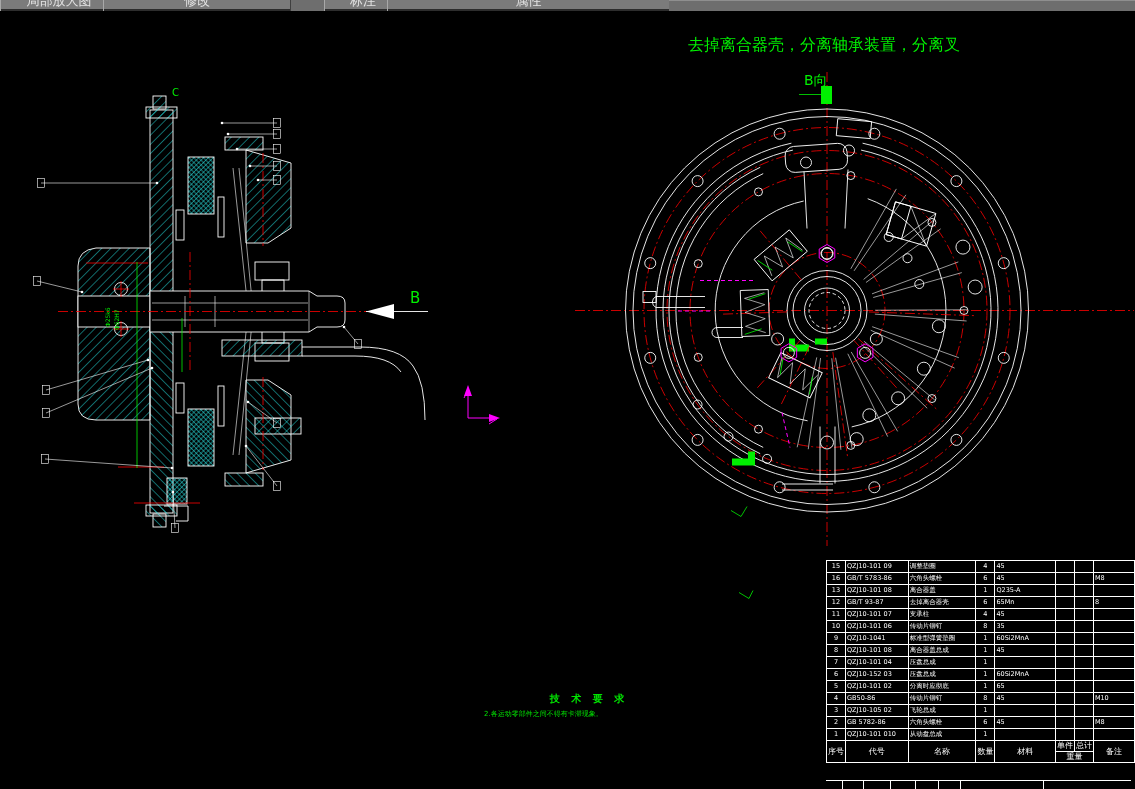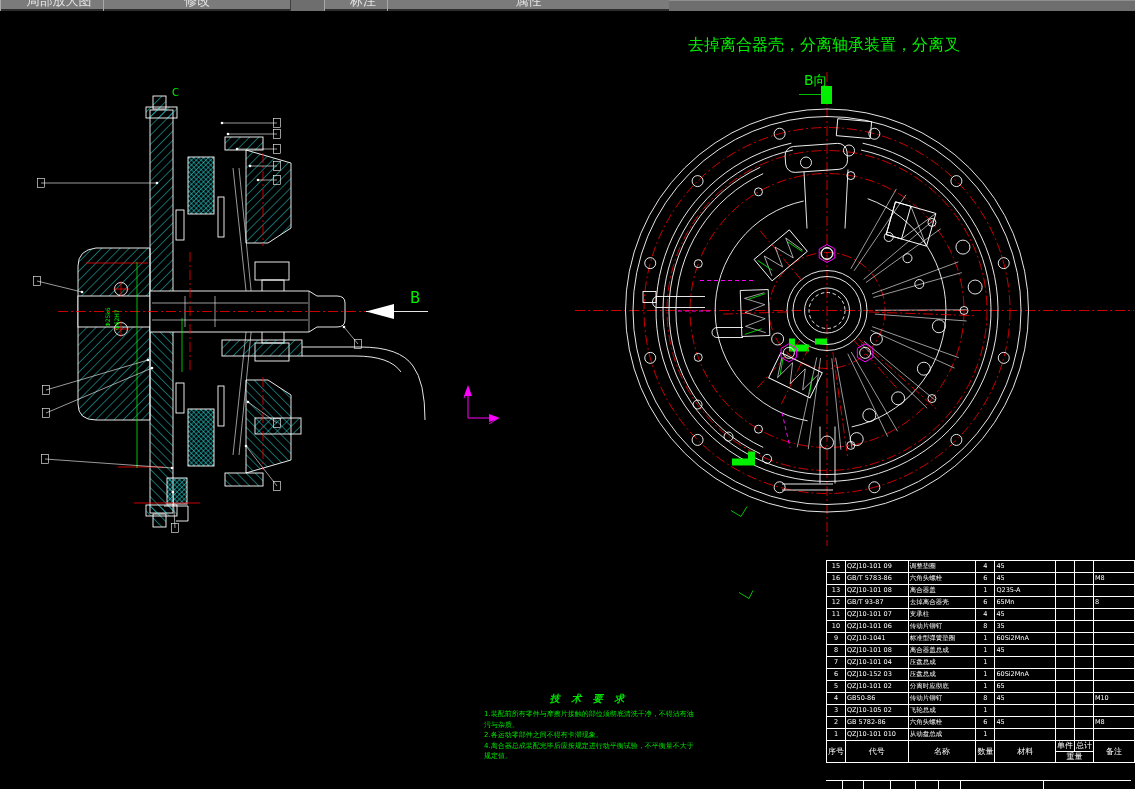--- a/index.html
+++ b/index.html
@@ -22,21 +22,21 @@
   .rs{stroke:#ff0000;fill:none;stroke-width:.8}
   .g{stroke:#00f000;fill:none;stroke-width:.8}
   .gf{fill:#00f000;stroke:none}
   .gt{fill:#00f000;font-family:"DejaVu Sans",sans-serif}
   .m{stroke:#ff00ff;fill:none;stroke-width:1}
   .md{stroke:#ff00ff;fill:none;stroke-width:1;stroke-dasharray:4 3}
   .h{fill:url(#hp);stroke:#fff;stroke-width:.9}
   .hd{fill:url(#hd);stroke:#fff;stroke-width:.9}
   
   #tech{position:absolute;left:484px;top:692px;width:210px;color:#00e400;z-index:2;}
-  #tech .tt{font-size:10px;font-weight:bold;text-align:center;letter-spacing:4px;margin-bottom:3px;font-style:italic;}
+  #tech .tt{font-size:10px;font-weight:bold;text-align:center;letter-spacing:4px;margin-bottom:3px;}
   #tech .ti{font-size:7px;line-height:10.5px;}
   
   #bom{position:absolute;left:826px;top:560px;z-index:2;border-collapse:collapse;table-layout:fixed;
     color:#fff;background:#000;font-size:6.5px;line-height:1;}
   #bom td{border:1px solid #fff;height:11px;padding:0 1px;overflow:hidden;white-space:nowrap;}
   #bom td.c{text-align:center}
   #bom tr.hdr td{font-size:8px;text-align:center;height:10px;}
   #titleblock{position:absolute;left:826px;top:780px;width:305px;height:9px;border-top:1px solid #fff;z-index:2;}
   #titleblock i{position:absolute;top:0;width:1px;height:9px;background:#fff;}
 </style>
@@ -340,23 +340,21 @@
       <line class="m" x1="468" y1="418" x2="495" y2="418"></line>
       <polygon fill="#ff00ff" points="468,385 464,396 472,396"></polygon>
       <polygon fill="#ff00ff" points="500,418 489,414 489,422"></polygon>
       <line class="m" x1="464" y1="398" x2="468" y2="390"></line>
       <line class="m" x1="489" y1="424" x2="497" y2="419"></line>
     </g>
   </svg>
 
   <div id="tech">
     <div class="tt">技 术 要 求</div>
-    <div class="ti">1.装配前所有零件与摩擦片接触的部位须彻底清洗干净，不得沾有油污与杂质。</div>
     <div class="ti">2.各运动零部件之间不得有卡滞现象。</div>
-    <div class="ti">4.离合器总成装配完毕后应按规定进行动平衡试验，不平衡量不大于规定值。</div>
   </div>
 
   <table id="bom">
     <colgroup>
       <col style="width:13px">
         <col style="width:65px">
         <col style="width:72px">
         <col style="width:10px">
       <col style="width:66px">
         <col style="width:17px">

